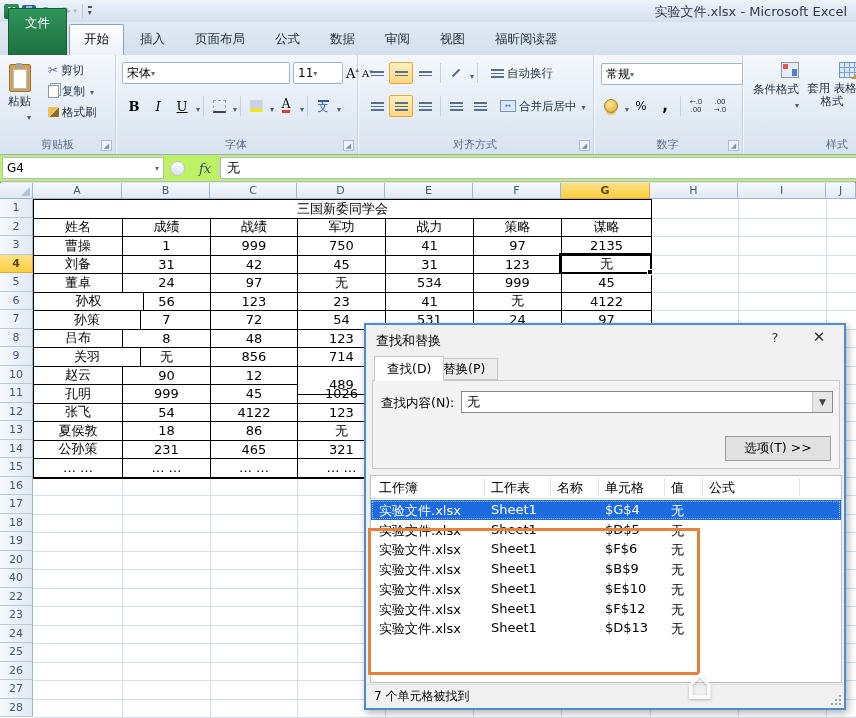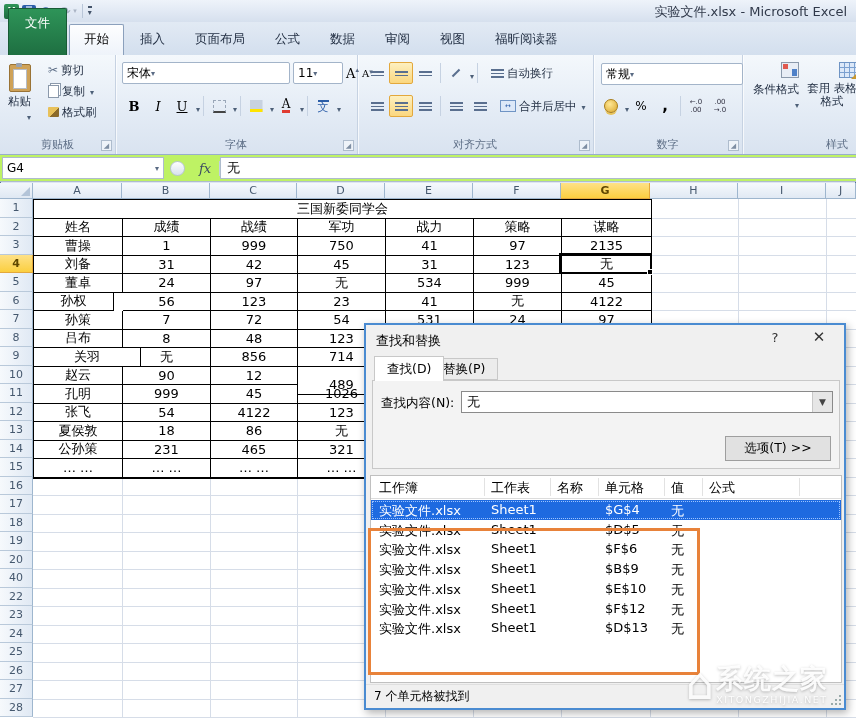--- a/index.html
+++ b/index.html
@@ -432,28 +432,28 @@
         <div class="dcell" style="left: 352px; top: 55.5px; width: 88px; height: 18.5px;">31</div>
         <div class="dcell" style="left: 440px; top: 55.5px; width: 88px; height: 18.5px;">123</div>
         <div class="dcell last" style="left: 528px; top: 55.5px; width: 89px; height: 18.5px;">无</div>
         <div class="dcell" style="left: 0px; top: 74px; width: 89px; height: 18.5px;">董卓</div>
         <div class="dcell" style="left: 89px; top: 74px; width: 88px; height: 18.5px;">24</div>
         <div class="dcell" style="left: 177px; top: 74px; width: 87px; height: 18.5px;">97</div>
         <div class="dcell" style="left: 264px; top: 74px; width: 88px; height: 18.5px;">无</div>
         <div class="dcell" style="left: 352px; top: 74px; width: 88px; height: 18.5px;">534</div>
         <div class="dcell" style="left: 440px; top: 74px; width: 88px; height: 18.5px;">999</div>
         <div class="dcell last" style="left: 528px; top: 74px; width: 89px; height: 18.5px;">45</div>
-        <div class="dcell" style="left: 0px; top: 92.5px; width: 80px; height: 18.5px; text-align: right;">孙权</div>
+        <div class="dcell" style="left: 0px; top: 92.5px; width: 110px; height: 18.5px; text-align: right;">孙权</div>
         <div class="dcell" style="left: 89px; top: 92.5px; width: 88px; height: 18.5px;">56</div>
         <div class="dcell" style="left: 177px; top: 92.5px; width: 87px; height: 18.5px;">123</div>
         <div class="dcell" style="left: 264px; top: 92.5px; width: 88px; height: 18.5px;">23</div>
         <div class="dcell" style="left: 352px; top: 92.5px; width: 88px; height: 18.5px;">41</div>
         <div class="dcell" style="left: 440px; top: 92.5px; width: 88px; height: 18.5px;">无</div>
         <div class="dcell last" style="left: 528px; top: 92.5px; width: 89px; height: 18.5px;">4122</div>
-        <div class="dcell" style="left: 0px; top: 111px; width: 89px; height: 18.5px; text-align: center;">孙策</div>
+        <div class="dcell" style="left: 0px; top: 111px; width: 107px; height: 18.5px; text-align: center;">孙策</div>
         <div class="dcell" style="left: 89px; top: 111px; width: 88px; height: 18.5px;">7</div>
         <div class="dcell" style="left: 177px; top: 111px; width: 87px; height: 18.5px;">72</div>
         <div class="dcell" style="left: 264px; top: 111px; width: 88px; height: 18.5px;">54</div>
         <div class="dcell" style="left: 352px; top: 111px; width: 88px; height: 18.5px;">531</div>
         <div class="dcell" style="left: 440px; top: 111px; width: 88px; height: 18.5px;">24</div>
         <div class="dcell last" style="left: 528px; top: 111px; width: 89px; height: 18.5px;">97</div>
         <div class="dcell" style="left: 0px; top: 129.5px; width: 89px; height: 18.5px;">吕布</div>
         <div class="dcell" style="left: 89px; top: 129.5px; width: 88px; height: 18.5px;">8</div>
         <div class="dcell" style="left: 177px; top: 129.5px; width: 87px; height: 18.5px;">48</div>
         <div class="dcell" style="left: 264px; top: 129.5px; width: 88px; height: 18.5px;">123</div>
@@ -606,18 +606,14 @@
       </div>
     <div class="annot"></div>
     <div class="dlg-status">
         <span>7 个单元格被找到</span>
       </div>
     <div class="grip"></div>
   </div>
 
   <div class="watermark abs">
     <span class="wm-house"></span>
-    <span class="wm-text">
-      <span class="wm-title">系统之家</span>
-      <span class="wm-sub">XITONGZHIJIA.NET</span>
-    </span>
   </div>
 </div>
 
 </body></html>

